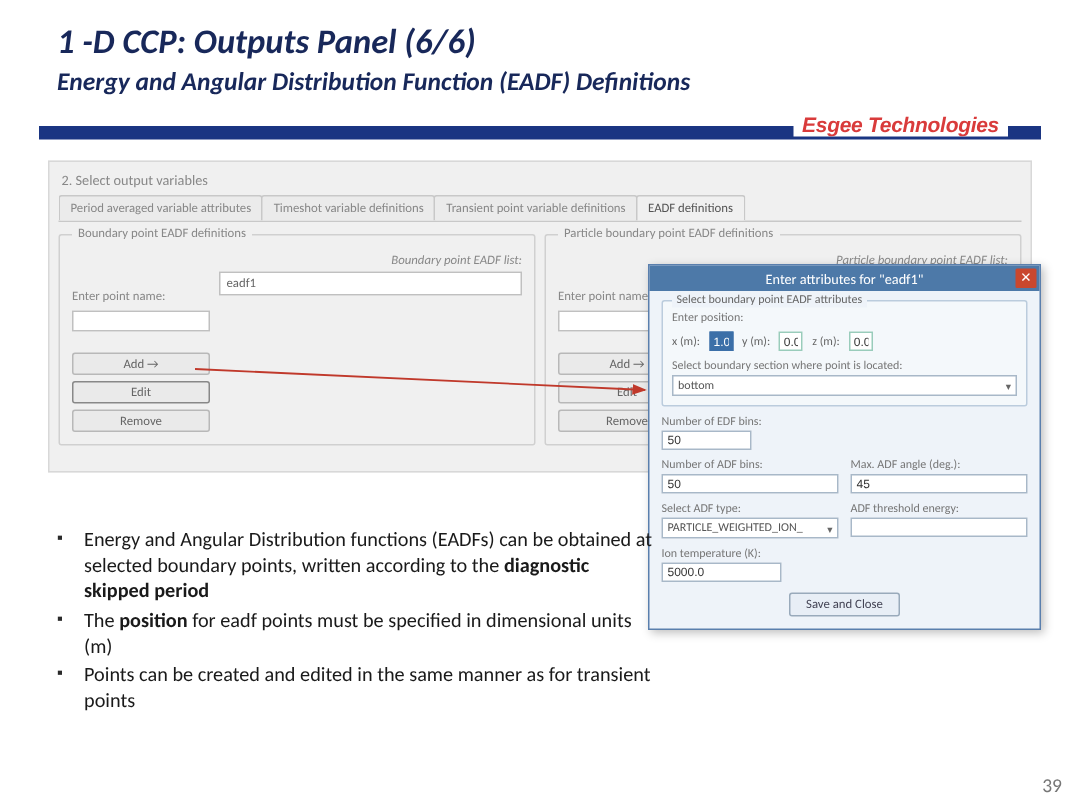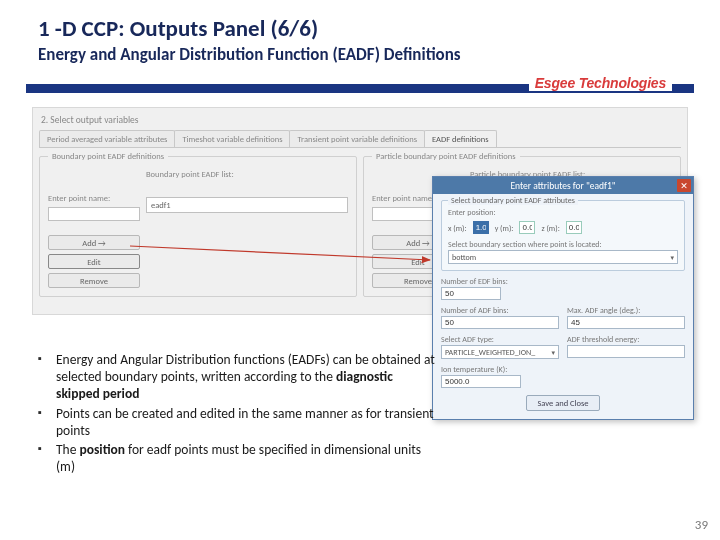--- a/index.html
+++ b/index.html
@@ -3,21 +3,21 @@
 <meta charset="utf-8">
 <style>
   * { box-sizing: border-box; margin: 0; padding: 0; }
   body {
     width: 720px; height: 540px;
     font-family: Calibri, Arial, sans-serif;
     background: #fff;
     position: relative;
     overflow: hidden;
   }
-  .title-area { padding: 14px 30px 4px 38px; }
+  .title-area { padding: 14px 30px 4px 38px; font-style: italic; }
   .title { font-size: 23px; font-weight: 700; color: #18285a; }
   .subtitle { font-size: 17px; font-weight: 700; color: #18285a; margin-top: 2px; }
   .hr-wrap { position: relative; height: 22px; margin: 6px 26px 0 26px; }
   .hr-bar { position: absolute; left: 0; right: 0; top: 9px; height: 9px; background: #1a3582; }
   .brand {
     position: absolute; right: 22px; top: 0; background: #fff;
     font-family: "Arial Black", Arial, sans-serif; font-weight: 900;
     font-style: italic; color: #d93b3b; font-size: 14px;
     padding: 0 6px; letter-spacing: -0.2px;
   }
@@ -56,21 +56,21 @@
   }
   .btn {
     height: 15px; border: 1px solid #b8b8b8; background: #eaeaea;
     font-size: 8.5px; color: #666; border-radius: 2px;
     display: flex; align-items: center; justify-content: center;
   }
   .listbox {
     flex: 1; height: 106px; border: 1px solid #c0c0c0; background: #fff;
     padding: 2px 4px; font-size: 8.5px; color: #666;
   }
-  .listbox-lbl { font-size: 8.5px; color: #888; margin-bottom: 18px; }
+  .listbox-lbl { font-size: 8.5px; color: #888; text-align: right; margin-bottom: 2px; font-style: italic; }
   .right-wrap { flex: 1; display: flex; flex-direction: column; }
   
   .dialog {
     position: absolute; left: 432px; top: 176px; width: 262px;
     background: #eef3f9; border: 1px solid #5a7fad;
     box-shadow: 2px 2px 6px rgba(0,0,0,.25);
     font-size: 9px; color: #555;
   }
   .dlg-title {
     background: #4d79a8; color: #fff; height: 17px;
@@ -257,18 +257,18 @@
       <marker id="ah" markerWidth="8" markerHeight="8" refX="7" refY="3" orient="auto">
     <path d="M0,0 L8,3 L0,6 Z" fill="#c0392b"></path>
       </marker>
     </defs>
   <line x1="0" y1="6" x2="300" y2="20" stroke="#c0392b" stroke-width="1.2" marker-end="url(#ah)"></line>
 </svg>
 
 <div class="bullets">
   <ul>
     <li><span>Energy and Angular Distribution functions (EADFs) can be obtained at selected boundary points, written according to the </span><span class="bold">diagnostic skipped period</span></li>
+    <li><span>The </span><span class="bold">position</span><span> for eadf points must be specified in dimensional units (m)</span></li>
     <li>Points can be created and edited in the same manner as for transient points</li>
-    <li><span>The </span><span class="bold">position</span><span> for eadf points must be specified in dimensional units (m)</span></li>
   </ul>
 </div>
 
 <div class="pagenum">39</div>
 
 </body></html>

